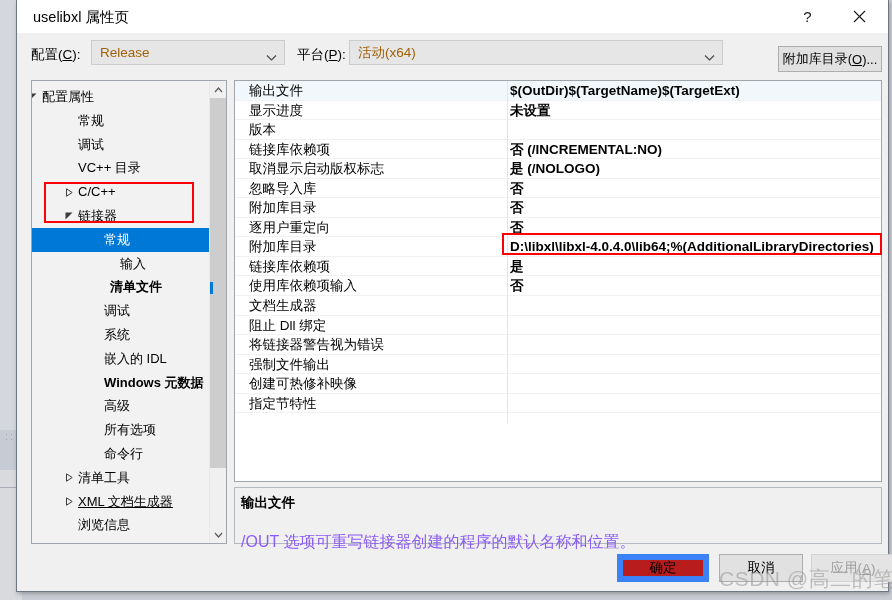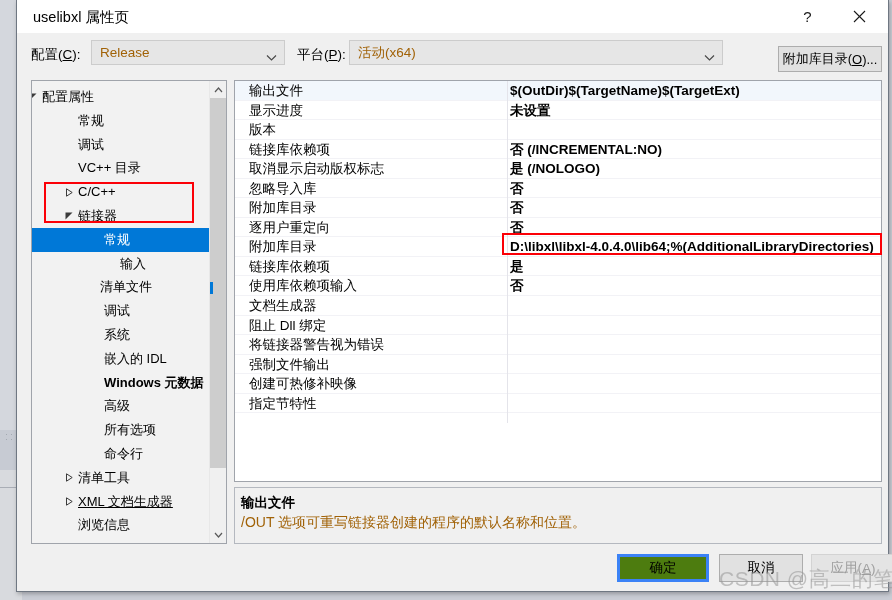--- a/index.html
+++ b/index.html
@@ -171,31 +171,31 @@
   #redbox-tree { left: 27px; top: 182px; width: 150px; height: 41px; }
   #redbox-val  { left: 485px; top: 233px; width: 380px; height: 22px; }
 
   
   #desc-panel {
     position: absolute; left: 217px; top: 487px; width: 648px; height: 57px;
     background: #f0f0f0; border: 1px solid #b4b8bf;
     padding: 6px 10px 0 6px;
   }
   #desc-title { font-size: 13.5px; font-weight: bold; color: #000; }
-  #desc-body { font-size: 14px; color: #a16207; margin-top: 2px; }
+  #desc-body { font-size: 16px; color: #8b5cf6; margin-top: 20px; }
 
   
   .fbtn {
     position: absolute; top: 554px; height: 28px;
     display: flex; align-items: center; justify-content: center;
     font-size: 13.5px; cursor: default; white-space: nowrap;
   }
   #btn-ok {
     left: 600px; width: 92px;
-    background: #4d7c0f; border: 3px solid #3b82f6; color: #000;
+    background: #b91c1c; border: 6px solid #3b82f6; color: #000;
   }
   #btn-cancel {
     left: 702px; width: 84px;
     background: #e1e1e1; border: 1px solid #adadad; color: #000;
   }
   #btn-apply {
     left: 794px; width: 84px;
     background: #e4e4e4; border: 1px solid #d3d3d3; color: #a0a0a0;
   }
   #btn-apply u, #btn-cancel u, #btn-ok u { text-decoration: underline; }
@@ -299,21 +299,21 @@
           </span>
           <span class="tlabel" style="left: 46px;">链接器</span>
         </div>
         <div class="tnode selected">
           <span class="tlabel" style="left: 72px;">常规</span>
         </div>
         <div class="tnode">
           <span class="tlabel" style="left: 88px;">输入</span>
         </div>
         <div class="tnode">
-          <span class="tlabel" style="left: 68px;">清单文件</span>
+          <span class="tlabel" style="left: 78px; font-weight: bold;">清单文件</span>
         </div>
         <div class="tnode">
           <span class="tlabel" style="left: 72px;">调试</span>
         </div>
         <div class="tnode">
           <span class="tlabel" style="left: 72px;">系统</span>
         </div>
         <div class="tnode">
           <span class="tlabel" style="left: 72px;">嵌入的 IDL</span>
         </div>

